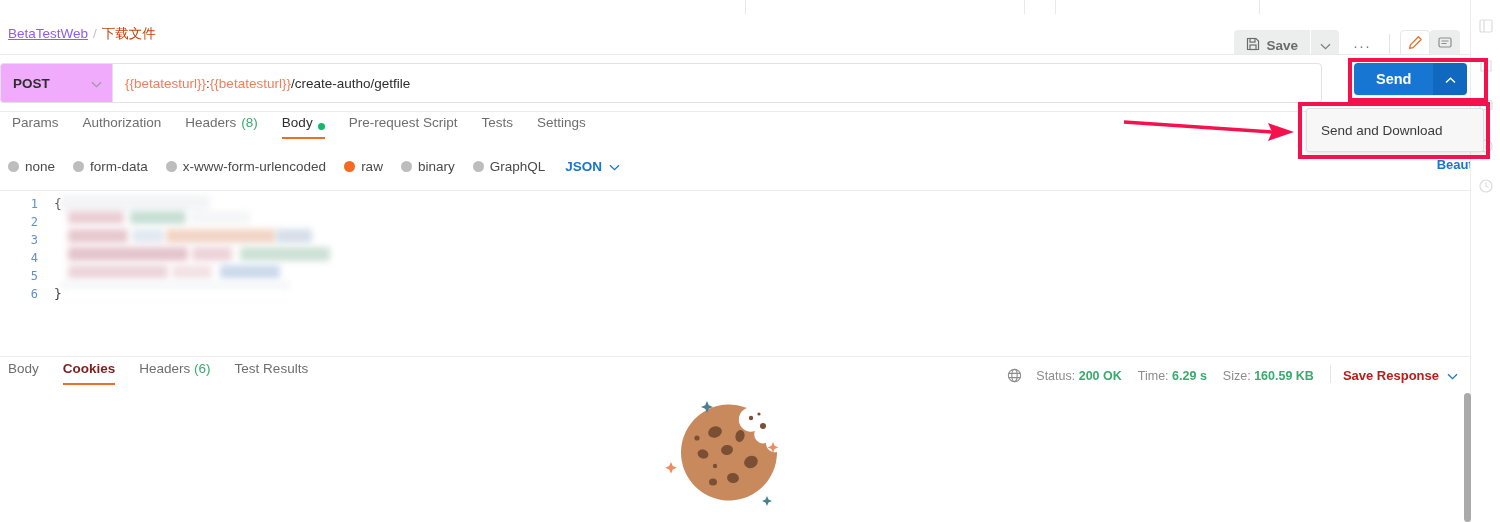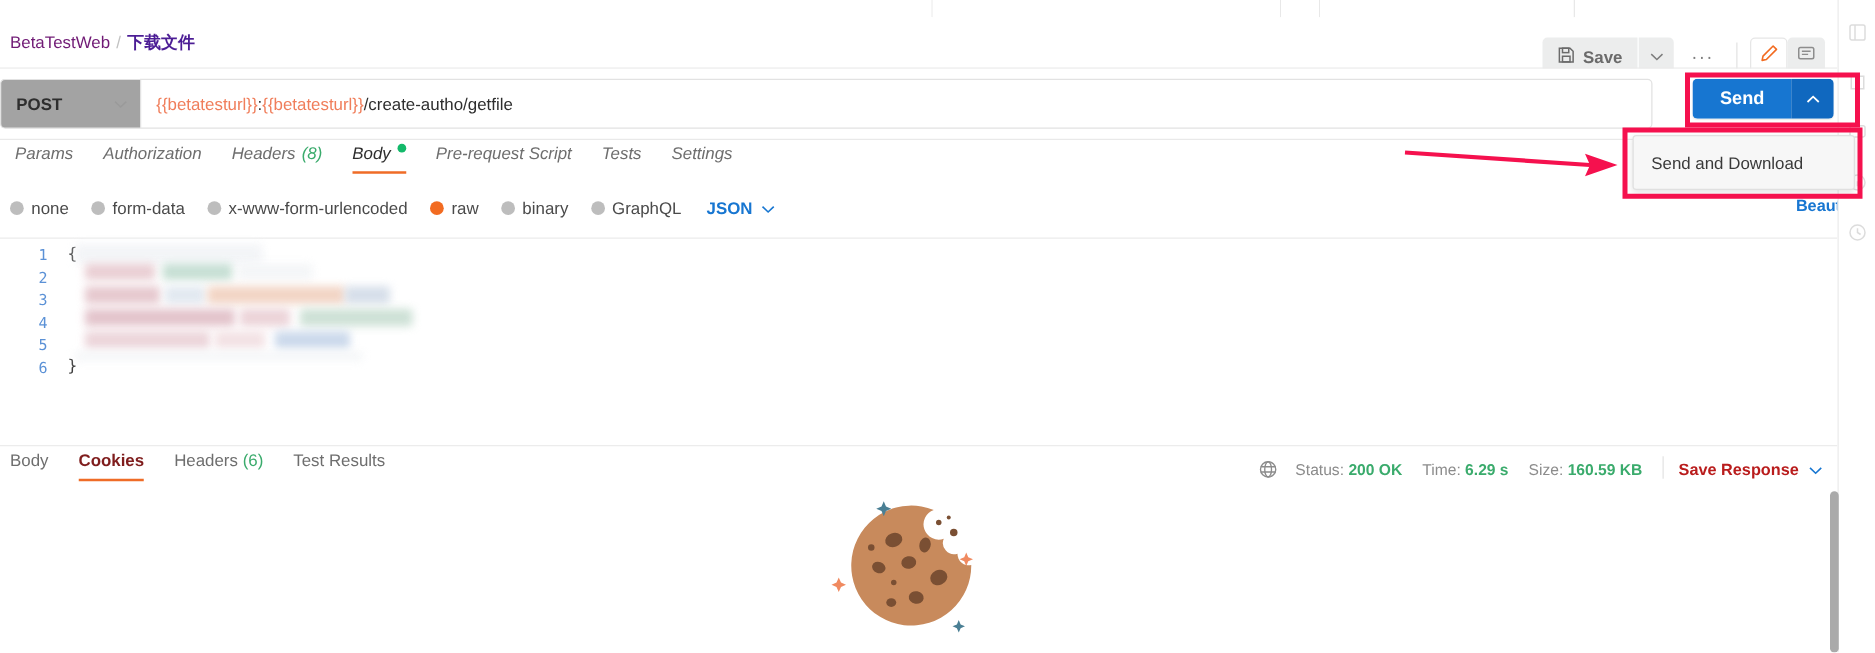--- a/index.html
+++ b/index.html
@@ -12,23 +12,23 @@
   .app { position: relative; width: 1500px; height: 522px; background:#fff; }
 
   
   .tabstrip { position:absolute; left:0; top:0; width:1470px; height:14px; background:#fff; }
   .tabstub { position:absolute; top:-6px; height:20px; border:1px solid #e8e8e8;
              border-bottom:none; background:#fff; border-radius:3px 3px 0 0; }
 
   
   .crumbrow { position:absolute; left:0; top:14px; width:1470px; height:40px; background:#fff; }
   .crumb { position:absolute; left:8px; top:10px; font-size:13.5px; line-height:20px; white-space:nowrap; }
-  .crumb .parent { color:#701a75; }
+  .crumb .parent { color:#8b5cf6;text-decoration:underline; }
   .crumb .sep { color:#c2c2c2; margin:0 5px; }
-  .crumb .cur { color:#4c1d95; font-weight:700;margin-top:12px; }
+  .crumb .cur { color:#c2410c; font-weight:400;margin-top:12px; }
 
   .topright { position:absolute; right:10px; top:16px; display:flex; align-items:center; gap:0; }
   .savebtn { display:flex; align-items:center; gap:6px; height:30px; padding:0 12px;
              background:#eceded; border-radius:4px 0 0 4px; color:#6b6b6b;
              font-size:13.5px; font-weight:700; }
   .savecaret { width:28px; height:30px; background:#eceded; border-radius:0 4px 4px 0;
                display:flex; align-items:center; justify-content:center; margin-left:1px; }
   .dots { width:34px; height:30px; display:flex; align-items:center; justify-content:center;
           color:#7d7d7d; font-size:15px; letter-spacing:1px; margin-left:6px; }
   .vdiv { width:1px; height:22px; background:#e4e4e4; margin:0 10px; }
@@ -37,40 +37,40 @@
   .iconbtn.white { background:#fff; border:1px solid #e6e6e6; }
   .iconbtn.grey { background:#eceded; }
 
   .hairline { position:absolute; left:0; width:1470px; height:1px; background:#e9e9e9; }
 
   
   .urlrow { position:absolute; left:0; top:55px; width:1470px; height:56px; background:#fff; }
   .method { position:absolute; left:0; top:8px; width:112px; height:40px;
             border:1px solid #e2e2e2; border-right:none; border-radius:4px 0 0 4px;
             display:flex; align-items:center; justify-content:space-between; padding:0 10px 0 12px;
-            background:#a3a3a3; }
+            background:#f0abfc; }
   .method .mlabel { font-size:13.5px; font-weight:700; color:#2e2e2e; }
   .urlbox { position:absolute; left:112px; top:8px; width:1210px; height:40px;
             border:1px solid #e2e2e2; border-radius:0 4px 4px 0; background:#fff;
             display:flex; align-items:center; padding:0 12px; overflow:hidden; }
   .urltext { font-size:13.5px; color:#2e2e2e; white-space:nowrap; }
   .urltext .var { color:#f07e5b; }
 
   .sendwrap { position:absolute; left:1354px; top:63px; display:flex; align-items:stretch;
               border-radius:4px; overflow:hidden; box-shadow:0 1px 1px rgba(0,0,0,.08); }
   .sendbtn { background:#1776d1; color:#fff; font-size:14.5px; font-weight:700;
              padding:0 22px; height:32px; display:flex; align-items:center; }
   .sendcaret { background:#1068bf; width:34px; height:32px; display:flex;
                align-items:center; justify-content:center; }
 
   
   .reqtabs { position:absolute; left:0; top:115px; width:1470px; height:30px;
              display:flex; align-items:flex-start; }
   .rtab { position:relative; font-size:13.5px; color:#6e6e6e; padding:0 12px 9px 12px;
-          white-space:nowrap; display:flex; align-items:flex-start; gap:5px;font-style:italic; }
+          white-space:nowrap; display:flex; align-items:flex-end; gap:5px; }
   .rtab.active { color:#2e2e2e; }
   .rtab.active:after { content:""; position:absolute; left:12px; right:12px; bottom:0;
                        height:2px; background:#ef6c27; }
   .rtab .count { color:#3aab6c; }
   .greendot { width:7px; height:7px; border-radius:50%; background:#13b96a; display:inline-block; }
 
   
   .btyperow { position:absolute; left:0; top:152px; width:1470px; height:28px;
               display:flex; align-items:center; }
   .bopt { display:flex; align-items:center; gap:6px; margin-right:18px;

